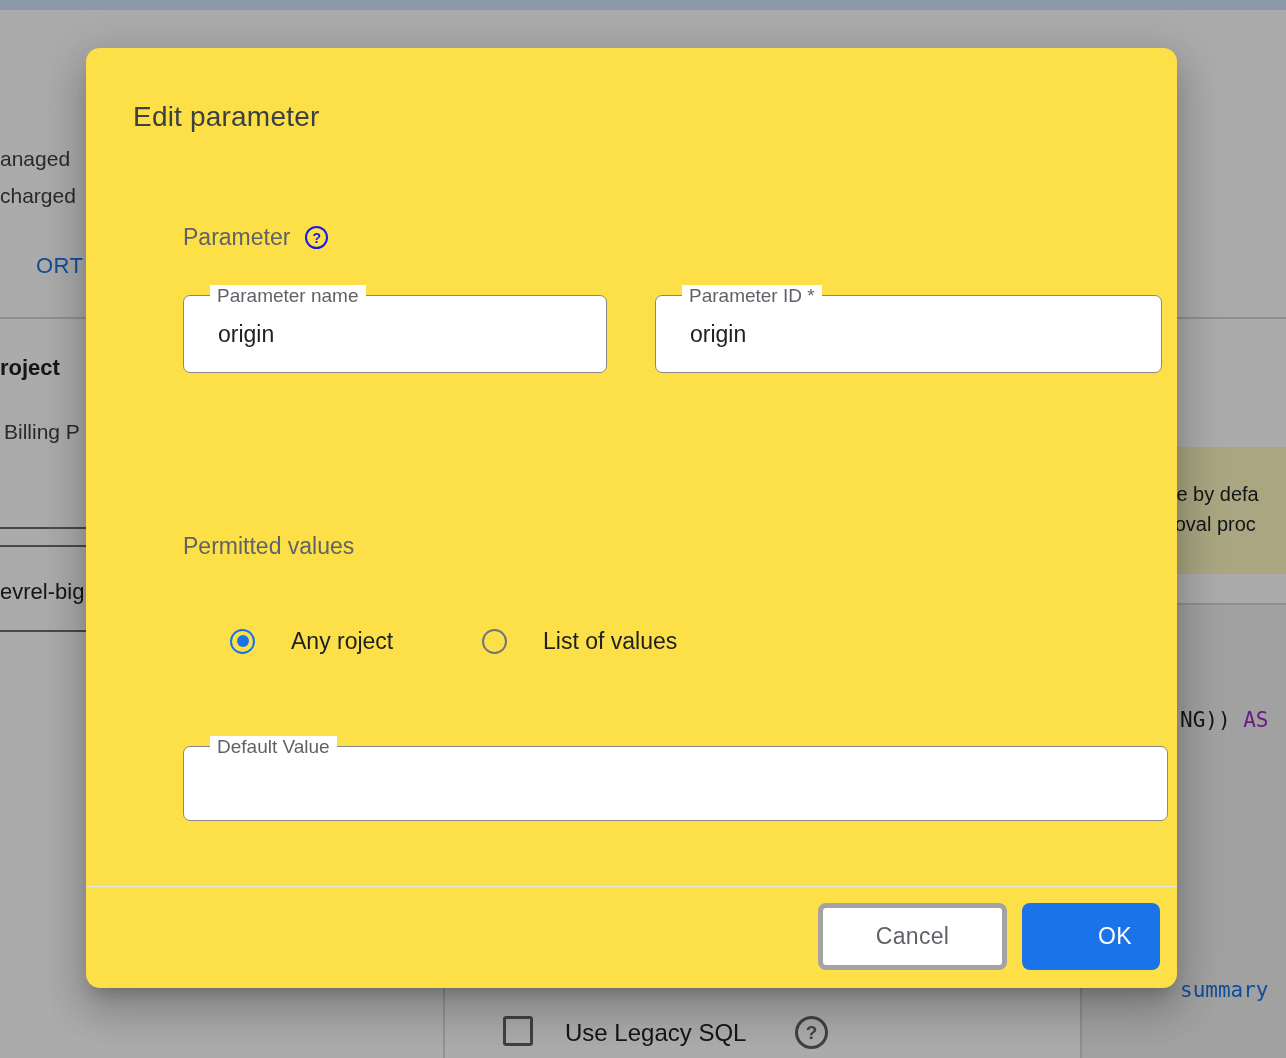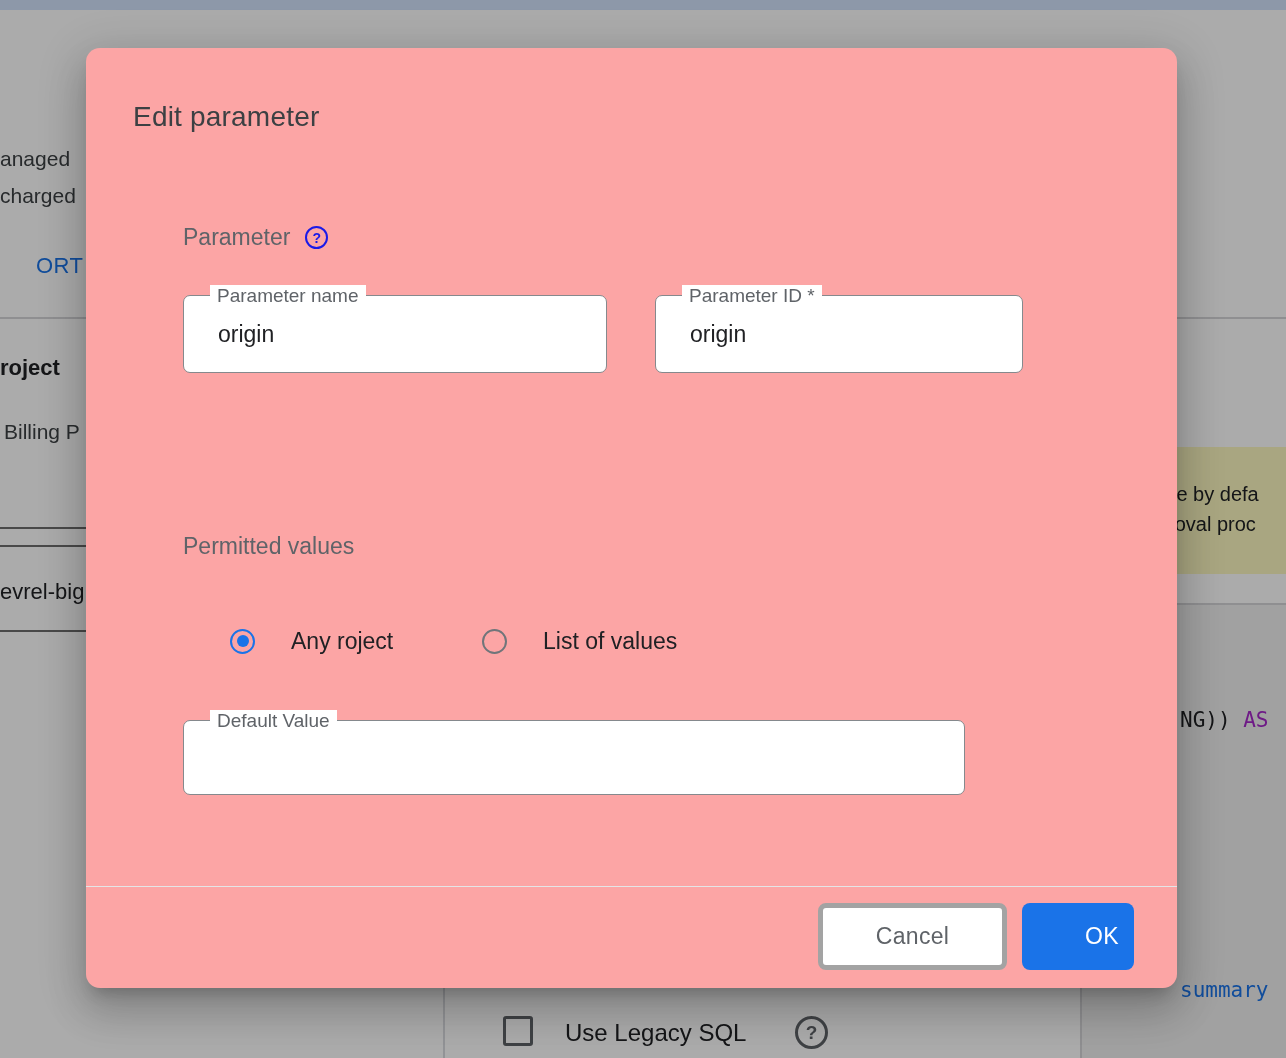--- a/index.html
+++ b/index.html
@@ -43,21 +43,21 @@
     display:flex;align-items:center;justify-content:center;
     font-size:19px;font-weight:700;
   }
 
   
   #scrim{position:absolute;inset:0;background:rgba(0,0,0,0.33);z-index:5;}
 
   
   #dialog{
     position:absolute;left:86px;top:48px;width:1091px;height:940px;z-index:10;
-    background:#fca5a5;border-radius:14px;
+    background:#fde047;border-radius:14px;
     box-shadow:0 11px 15px -7px rgba(0,0,0,.2),0 24px 38px 3px rgba(0,0,0,.14),0 9px 46px 8px rgba(0,0,0,.12);
   }
   .dlg-title{left:47px;top:53px;font-size:28px;color:#3C4043;letter-spacing:.2px;}
   .section-row{left:97px;top:176px;display:flex;align-items:center;gap:15px;}
   .section-label{font-size:23px;color:#5F6368;}
   .help-ring-blue{
     width:23px;height:23px;box-sizing:border-box;border:2.5px solid #1A1AE8;border-radius:50%;
     color:#1A1AE8;display:flex;align-items:center;justify-content:center;
     font-size:14px;font-weight:700;
   }
@@ -93,21 +93,21 @@
     position:absolute;inset:0;margin:auto;width:12px;height:12px;border-radius:50%;background:#1A73E8;
   }
   .radio-label{font-size:23px;color:#202124;white-space:nowrap;}
   .footer-rule{left:0;top:838px;width:1091px;height:1px;background:#E4E5E7;}
   .btn{
     position:absolute;top:855px;height:67px;box-sizing:border-box;border-radius:8px;
     display:flex;align-items:center;justify-content:center;cursor:pointer;
     font-size:23px;letter-spacing:.3px;
   }
   .btn-cancel{left:732px;width:189px;background:#fff;border:5px solid #a3a3a3;color:#5F6368;}
-  .btn-ok{left:936px;width:112px;background:#1A73E8;border:0;color:#ffffff;font-weight:500;padding-left:48px;}
+  .btn-ok{left:936px;width:138px;background:#1A73E8;border:0;color:#ffffff;font-weight:500;padding-left:48px;}
 </style>
 </head>
 <body>
 
 <div id="bg">
   <div class="abs topbar"></div>
 
   <div class="abs bg-text nowrap" style="left:0;top:147px">anaged</div>
   <div class="abs bg-text nowrap" style="left:0;top:184px">charged</div>
   <div class="abs bg-link nowrap" style="left:0;top:253px">ORT AN</div>
@@ -156,40 +156,40 @@
     <span class="section-label">Parameter</span>
     <span class="help-ring-blue">
         <span>?</span>
       </span>
   </div>
 
   <div class="abs field" style="left:97px;top:247px;width:424px;height:78px">
     <span class="field-label">Parameter name</span>
     <input class="field-input" value="origin" style="">
   </div>
-  <div class="abs field" style="left:569px;top:247px;width:368px;height:78px">
+  <div class="abs field" style="left:569px;top:247px;width:507px;height:78px">
     <span class="field-label">Parameter ID *</span>
     <input class="field-input" value="origin" style="">
   </div>
 
 
   <div class="abs permitted-label nowrap">Permitted values</div>
 
   <div class="radio-opt" style="left:144px">
     <span class="radio selected">
         <span class="dot"></span>
       </span>
     <span class="radio-label">Any roject</span>
   </div>
   <div class="radio-opt" style="left:396px">
     <span class="radio"></span>
     <span class="radio-label">List of values</span>
   </div>
 
-  <div class="abs field" style="left:97px;top:672px;width:782px;height:75px">
+  <div class="abs field" style="left:97px;top:698px;width:985px;height:75px">
     <span class="field-label">Default Value</span>
     <input class="field-input" value="" style="">
   </div>
 
   <div class="abs footer-rule"></div>
   <div class="btn btn-cancel">Cancel</div>
   <div class="btn btn-ok">OK</div>
 </div>
 
 </body></html>

